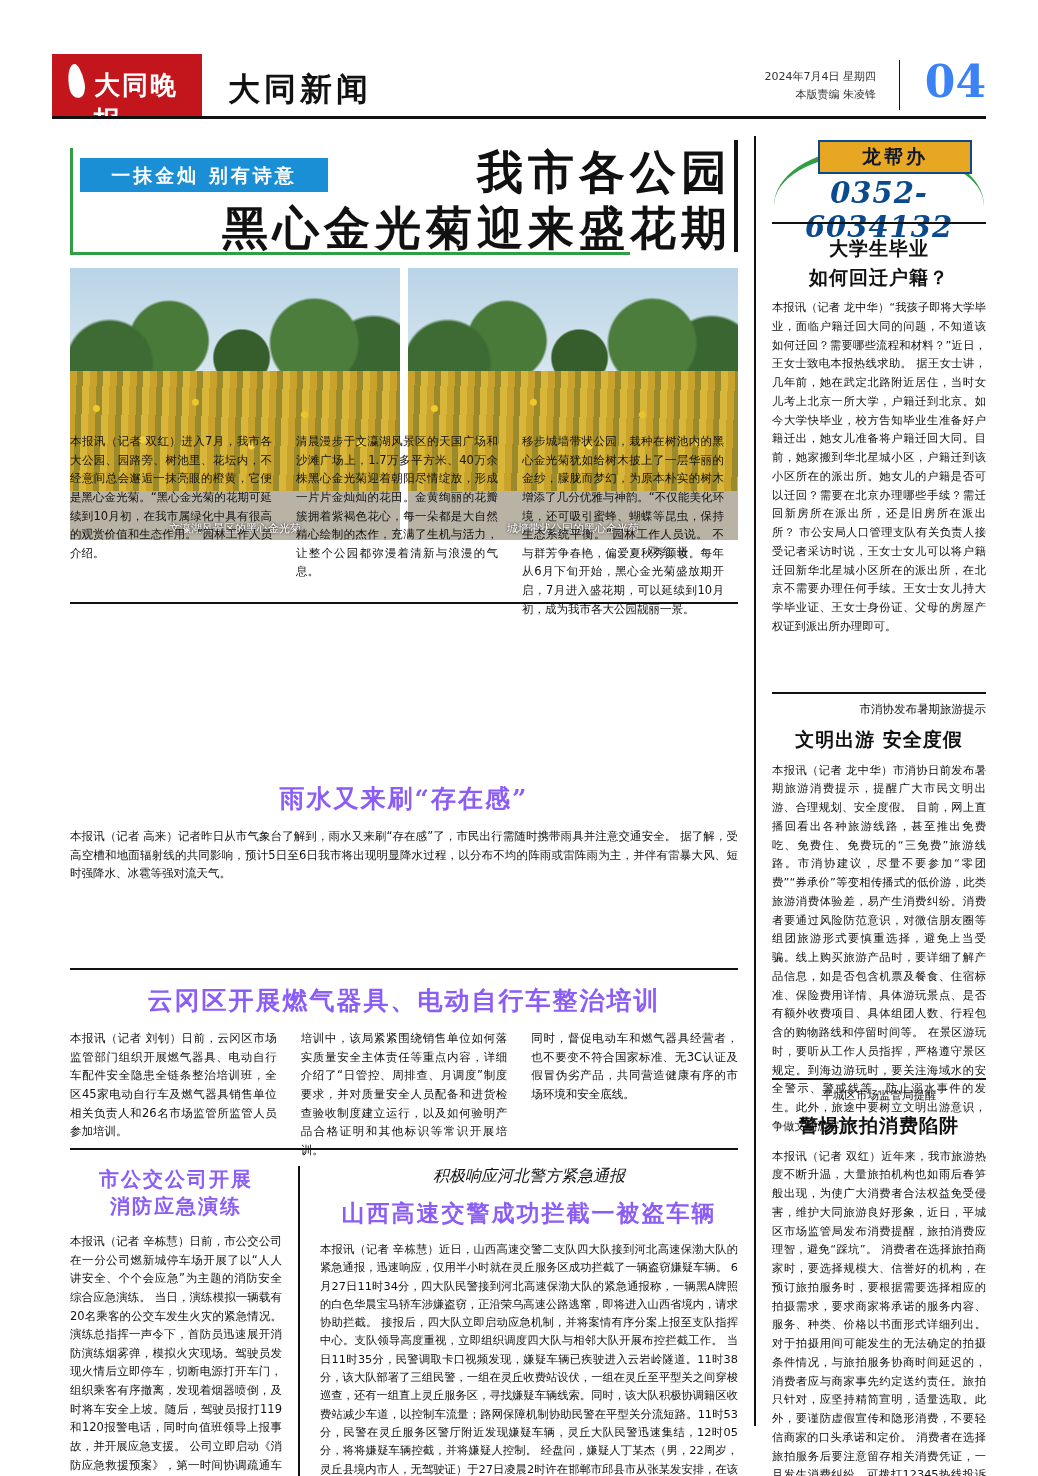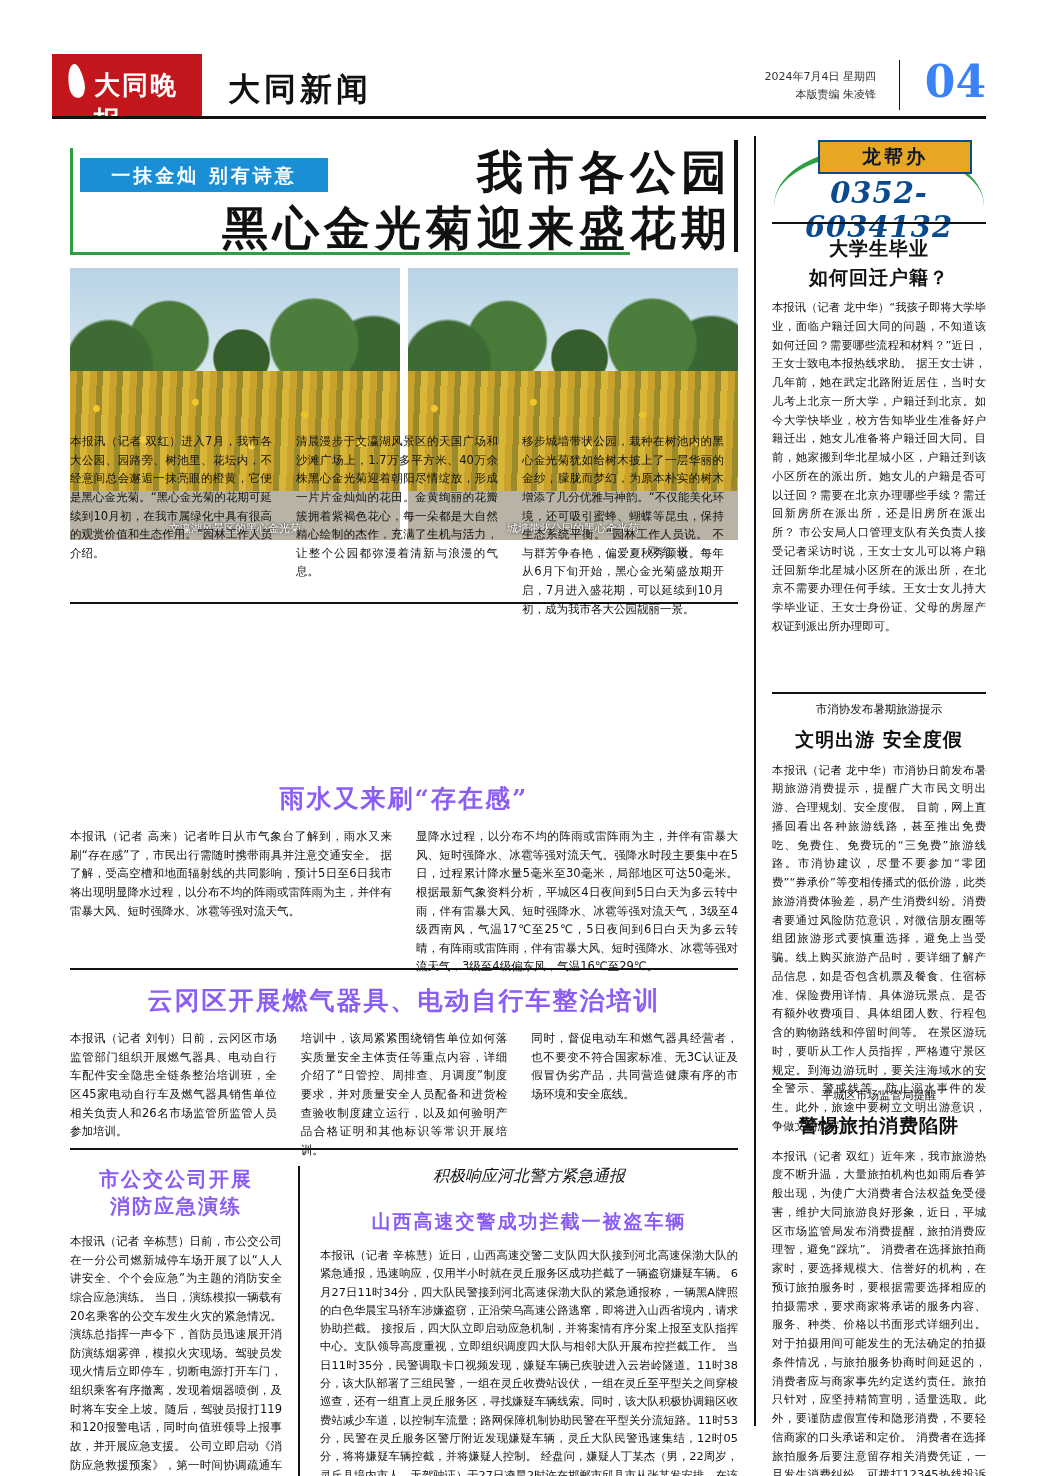--- a/index.html
+++ b/index.html
@@ -140,21 +140,20 @@
       <div class="lead-col c3">移步城墙带状公园，栽种在树池内的黑心金光菊犹如给树木披上了一层华丽的金纱，朦胧而梦幻，为原本朴实的树木增添了几分优雅与神韵。“不仅能美化环境，还可吸引蜜蜂、蝴蝶等昆虫，保持生态系统平衡。”园林工作人员说。
 不与群芳争春艳，偏爱夏秋秀颜妆。每年从6月下旬开始，黑心金光菊盛放期开启，7月进入盛花期，可以延续到10月初，成为我市各大公园靓丽一景。</div>
       <div class="lead-rule"></div>
     </div>
 
     <div class="sec" style="left:18px;top:646px;width:668px;">
       <div class="sec-title">雨水又来刷“存在感”</div>
       <div class="sec-body">
         <p>本报讯（记者 高来）记者昨日从市气象台了解到，雨水又来刷“存在感”了，市民出行需随时携带雨具并注意交通安全。
 据了解，受高空槽和地面辐射线的共同影响，预计5日至6日我市将出现明显降水过程，以分布不均的阵雨或雷阵雨为主，并伴有雷暴大风、短时强降水、冰雹等强对流天气。</p>
-        <p>显降水过程，以分布不均的阵雨或雷阵雨为主，并伴有雷暴大风、短时强降水、冰雹等强对流天气。强降水时段主要集中在5日，过程累计降水量5毫米至30毫米，局部地区可达50毫米。根据最新气象资料分析，平城区4日夜间到5日白天为多云转中雨，伴有雷暴大风、短时强降水、冰雹等强对流天气，3级至4级西南风，气温17℃至25℃，5日夜间到6日白天为多云转晴，有阵雨或雷阵雨，伴有雷暴大风、短时强降水、冰雹等强对流天气，3级至4级偏东风，气温16℃至29℃。</p>
       </div>
     </div>
     <div class="hr" style="position:absolute;left:18px;top:832px;width:668px;"></div>
 
     <div class="sec" style="left:18px;top:848px;width:668px;">
       <div class="sec-title">云冈区开展燃气器具、电动自行车整治培训</div>
       <div class="sec-body">
         <p>本报讯（记者 刘钊）日前，云冈区市场监管部门组织开展燃气器具、电动自行车配件安全隐患全链条整治培训班，全区45家电动自行车及燃气器具销售单位相关负责人和26名市场监管所监管人员参加培训。</p>
         <p>培训中，该局紧紧围绕销售单位如何落实质量安全主体责任等重点内容，详细介绍了“日管控、周排查、月调度”制度要求，并对质量安全人员配备和进货检查验收制度建立运行，以及如何验明产品合格证明和其他标识等常识开展培训。</p>
         <p>同时，督促电动车和燃气器具经营者，也不要变不符合国家标准、无3C认证及假冒伪劣产品，共同营造健康有序的市场环境和安全底线。</p>
@@ -167,21 +166,21 @@
       <div class="sec-title" style="font-size:20px;">消防应急演练</div>
       <p style="margin:12px 0 0 0;font-size:11.5px;line-height:1.62;text-align:justify;">本报讯（记者 辛栋慧）日前，市公交公司在一分公司燃新城停车场开展了以“人人讲安全、个个会应急”为主题的消防安全综合应急演练。
 当日，演练模拟一辆载有20名乘客的公交车发生火灾的紧急情况。演练总指挥一声令下，首防员迅速展开消防演练烟雾弹，模拟火灾现场。驾驶员发现火情后立即停车，切断电源打开车门，组织乘客有序撤离，发现着烟器喷倒，及时将车安全上坡。随后，驾驶员报打119和120报警电话，同时向值班领导上报事故，并开展应急支援。
 公司立即启动《消防应急救援预案》，第一时间协调疏通车辆、设备、人员、物资等救援资源开展救援工作，同时安排车辆将滞留乘客疏散。</p>
     </div>
 
     <div style="position:absolute;left:246px;top:1030px;width:2px;height:390px;background:#111;"></div>
 
     <div class="sec" style="left:268px;top:1030px;width:418px;">
       <div style="text-align:center;font-size:16px;font-style:italic;">积极响应河北警方紧急通报</div>
-      <div class="sec-title" style="font-size:19px;margin-top:22px;">山西高速交警成功拦截一被盗车辆</div>
+      <div class="sec-title" style="font-size:23px;margin-top:11px;">山西高速交警成功拦截一被盗车辆</div>
       <div style="display:flex;gap:22px;margin-top:12px;">
         <p style="margin:0;flex:1;font-size:11.3px;line-height:1.62;text-align:justify;">本报讯（记者 辛栋慧）近日，山西高速交警二支队四大队接到河北高速保渤大队的紧急通报，迅速响应，仅用半小时就在灵丘服务区成功拦截了一辆盗窃嫌疑车辆。
 6月27日11时34分，四大队民警接到河北高速保渤大队的紧急通报称，一辆黑A牌照的白色华晨宝马轿车涉嫌盗窃，正沿荣乌高速公路逃窜，即将进入山西省境内，请求协助拦截。
 接报后，四大队立即启动应急机制，并将案情有序分案上报至支队指挥中心。支队领导高度重视，立即组织调度四大队与相邻大队开展布控拦截工作。
 当日11时35分，民警调取卡口视频发现，嫌疑车辆已疾驶进入云岩岭隧道。11时38分，该大队部署了三组民警，一组在灵丘收费站设伏，一组在灵丘至平型关之间穿梭巡查，还有一组直上灵丘服务区，寻找嫌疑车辆线索。同时，该大队积极协调籍区收费站减少车道，以控制车流量；路网保障机制协助民警在平型关分流短路。11时53分，民警在灵丘服务区警厅附近发现嫌疑车辆，灵丘大队民警迅速集结，12时05分，将将嫌疑车辆控截，并将嫌疑人控制。
 经盘问，嫌疑人丁某杰（男，22周岁，灵丘县境内市人，无驾驶证）于27日凌晨2时许在邯郸市邱县市从张某发安排，在该县某小区盗走黑A牌照车辆，然后与同伙张某庭（男，18周岁，河北省邯郸市人）准备走往内蒙古呼和浩特市。
 目前，嫌疑人已被移交河北省邯郸市邱县公安局。</p>
       </div>
     </div>
 
@@ -202,21 +201,21 @@
       <div class="r-title">大学生毕业</div>
       <div class="r-title">如何回迁户籍？</div>
       <div class="r-body">本报讯（记者 龙中华）“我孩子即将大学毕业，面临户籍迁回大同的问题，不知道该如何迁回？需要哪些流程和材料？”近日，王女士致电本报热线求助。
 据王女士讲，几年前，她在武定北路附近居住，当时女儿考上北京一所大学，户籍迁到北京。如今大学快毕业，校方告知毕业生准备好户籍迁出，她女儿准备将户籍迁回大同。目前，她家搬到华北星城小区，户籍迁到该小区所在的派出所。她女儿的户籍是否可以迁回？需要在北京办理哪些手续？需迁回新房所在派出所，还是旧房所在派出所？
 市公安局人口管理支队有关负责人接受记者采访时说，王女士女儿可以将户籍迁回新华北星城小区所在的派出所，在北京不需要办理任何手续。王女士女儿持大学毕业证、王女士身份证、父母的房屋产权证到派出所办理即可。</div>
     </div>
 
     <div class="rz-hr" style="top:556px;"></div>
 
     <div style="position:absolute;left:0;top:566px;width:214px;">
-      <div class="r-sub" style="margin-top:0;">市消协发布暑期旅游提示</div>
+      <div class="r-sub" style="margin-top:0;text-align:right;">市消协发布暑期旅游提示</div>
       <div class="r-title" style="margin-top:8px;">文明出游  安全度假</div>
       <div class="r-body">本报讯（记者 龙中华）市消协日前发布暑期旅游消费提示，提醒广大市民文明出游、合理规划、安全度假。
 目前，网上直播回看出各种旅游线路，甚至推出免费吃、免费住、免费玩的“三免费”旅游线路。市消协建议，尽量不要参加“零团费”“券承价”等变相传播式的低价游，此类旅游消费体验差，易产生消费纠纷。消费者要通过风险防范意识，对微信朋友圈等组团旅游形式要慎重选择，避免上当受骗。线上购买旅游产品时，要详细了解产品信息，如是否包含机票及餐食、住宿标准、保险费用详情、具体游玩景点、是否有额外收费项目、具体组团人数、行程包含的购物路线和停留时间等。
 在景区游玩时，要听从工作人员指挥，严格遵守景区规定。到海边游玩时，要关注海域水的安全警示、警戒线等，防止溺水事件的发生。此外，旅途中要树立文明出游意识，争做文明游客。</div>
     </div>
 
     <div class="rz-hr" style="top:942px;"></div>
 
     <div style="position:absolute;left:0;top:952px;width:214px;">
       <div class="r-sub" style="margin-top:0;">平城区市场监管局提醒</div>

